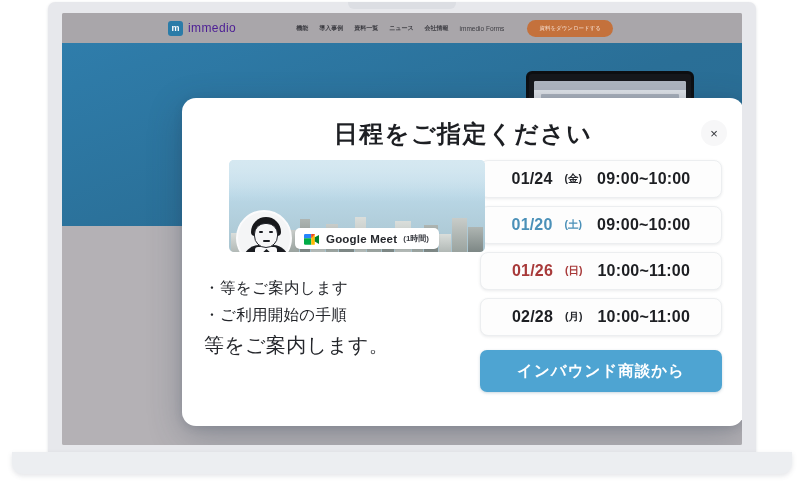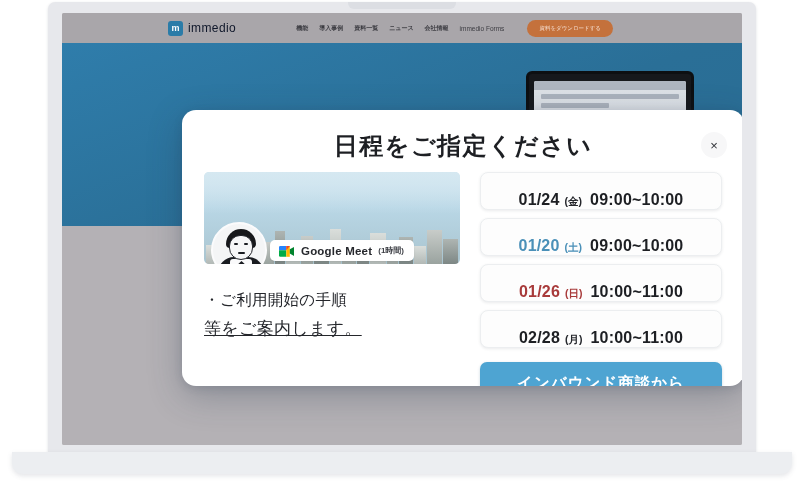--- a/index.html
+++ b/index.html
@@ -85,21 +85,21 @@
     color: #fff;
     font-size: 9px;
     font-weight: bold;
     display: flex;
     align-items: center;
     justify-content: center;
     line-height: 1;
   }
   .brand-name {
     font-size: 12px;
-    color: #0f172a;
+    color: #4c1d95;
     letter-spacing: 0.4px;
   }
   .site-nav {
     display: flex;
     align-items: center;
     gap: 11px;
     margin-left: 60px;
   }
   .nav-item {
     font-size: 6px;
@@ -188,23 +188,23 @@
     font-weight: bold;
     color: #2f6b92;
     letter-spacing: -0.5px;
     text-shadow: 0 1px 2px rgba(255,255,255,0.25);
   }
 
   
   .modal {
     position: absolute;
     left: 120px;
-    top: 97px;
+    top: 85px;
     width: 562px;
-    height: 276px;
+    height: 328px;
     background: #ffffff;
     border-radius: 14px;
     box-shadow: 0 10px 34px rgba(40,55,75,0.30), 0 2px 8px rgba(40,55,75,0.14);
     overflow: hidden;
   }
   .modal-title {
     position: absolute;
     left: 0; top: 20px;
     width: 100%;
     text-align: center;
@@ -242,20 +242,21 @@
   .modal-right { flex: 1; }
 
   
   .thumb {
     position: relative;
     width: 256px;
     height: 92px;
     border-radius: 5px;
     overflow: hidden;
     background: linear-gradient(180deg, #cfe4ef 0%, #b9d7e6 38%, #a9c4cf 100%);
+    margin-left: 25px;
   }
   .sky-haze {
     position: absolute;
     left: 0; top: 0; width: 100%; height: 46%;
     background: linear-gradient(180deg, #d5e8f1 0%, rgba(213,232,241,0) 100%);
   }
   .city { position: absolute; left: 0; bottom: 0; width: 100%; height: 62%; }
   .bldg {
     position: absolute;
     bottom: 0;
@@ -375,36 +376,35 @@
     padding-left: 16px;
     position: relative;
     margin-bottom: 6px;
   }
   .copy-list li::before {
     content: "・";
     position: absolute;
     left: 0; top: 0;
   }
   .copy-tail {
-    font-size: 17px;
+    font-size: 20px;
     letter-spacing: 0.3px;
-    text-decoration: underline;
   }
 
   
   .slot {
     height: 38px;
     background: #fdfdfd;
     border: 1px solid #eceef0;
     border-radius: 8px;
     box-shadow: 0 1px 3px rgba(45,55,70,0.10);
     display: flex;
-    align-items: flex-end;
+    align-items: center;
     justify-content: center;
-    gap: 5px;
+    gap: 12px;
     margin-bottom: 8px;
     cursor: pointer;
   }
   .slot-date {
     font-size: 16px;
     font-weight: bold;
     letter-spacing: 0.2px;
   }
   .slot-dow {
     font-size: 10.5px;
@@ -530,20 +530,21 @@
                     <path d="M11.8 4.3 16 1.9v9l-4.2-2.5z" fill="#00832d"></path>
                   </svg>
                 </span>
                 <span class="meet-label">Google Meet</span>
                 <span class="meet-dur">(1時間)</span>
               </div>
             </div>
 
             <div class="copy">
               <ul class="copy-list">
+                <li>等をご案内します</li>
                 <li>ご利用開始の手順</li>
               </ul>
               <div class="copy-tail">等をご案内します。</div>
             </div>
           </div>
 
           <div class="modal-right">
             <div class="slot">
               <span class="slot-date" style="color: rgb(29, 31, 35);">01/24</span>
               <span class="slot-dow" style="color: rgb(36, 38, 43);">(金)</span>

